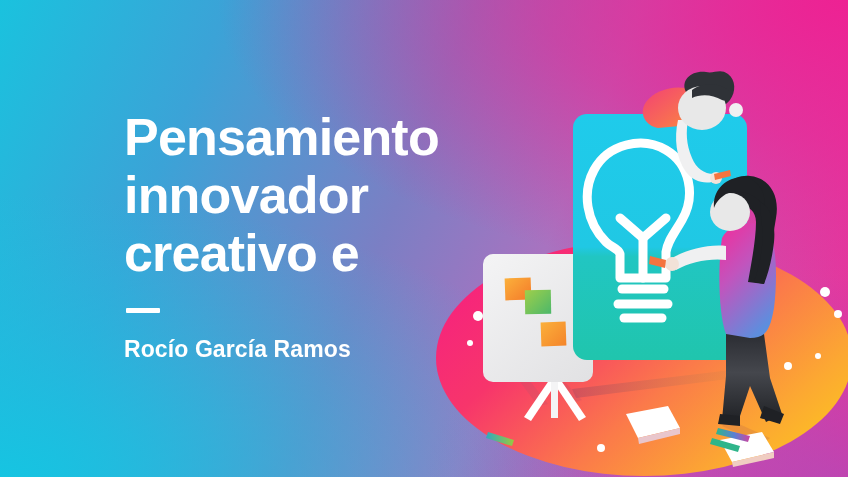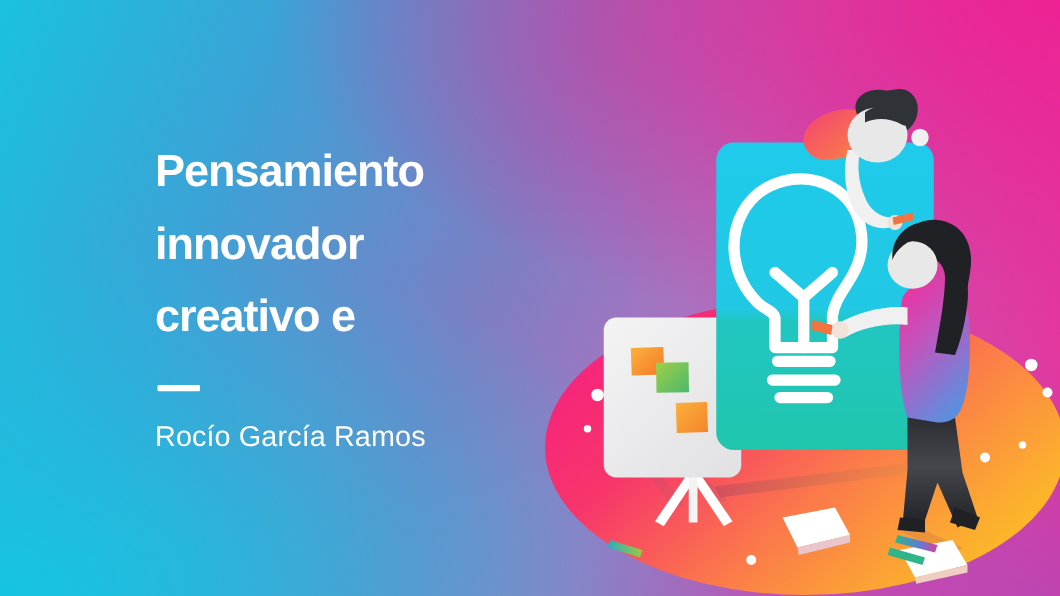--- a/index.html
+++ b/index.html
@@ -31,39 +31,39 @@
   
   #text-block {
     position: absolute;
     left: 124px;
     top: 108px;
     width: 340px;
   }
   #title {
     margin: 0;
     color: #ffffff;
-    font-size: 36px;
+    font-size: 52px;
     line-height: 58px;
     font-weight: bold;
     letter-spacing: -0.8px;
   }
   #title .tline { display: block; white-space: nowrap; }
   #divider {
     width: 34px;
     height: 5px;
     background: #ffffff;
     border-radius: 1px;
     margin: 26px 0 22px 2px;
   }
   #author {
     margin: 0;
     color: #ffffff;
     font-size: 23px;
     line-height: 28px;
-    font-weight: 400;
+    font-weight: 700;
     letter-spacing: 0.1px;
   }
   
   #illustration {
     position: absolute;
     left: 430px;
     top: 46px;
     width: 418px;
     height: 431px;
   }

